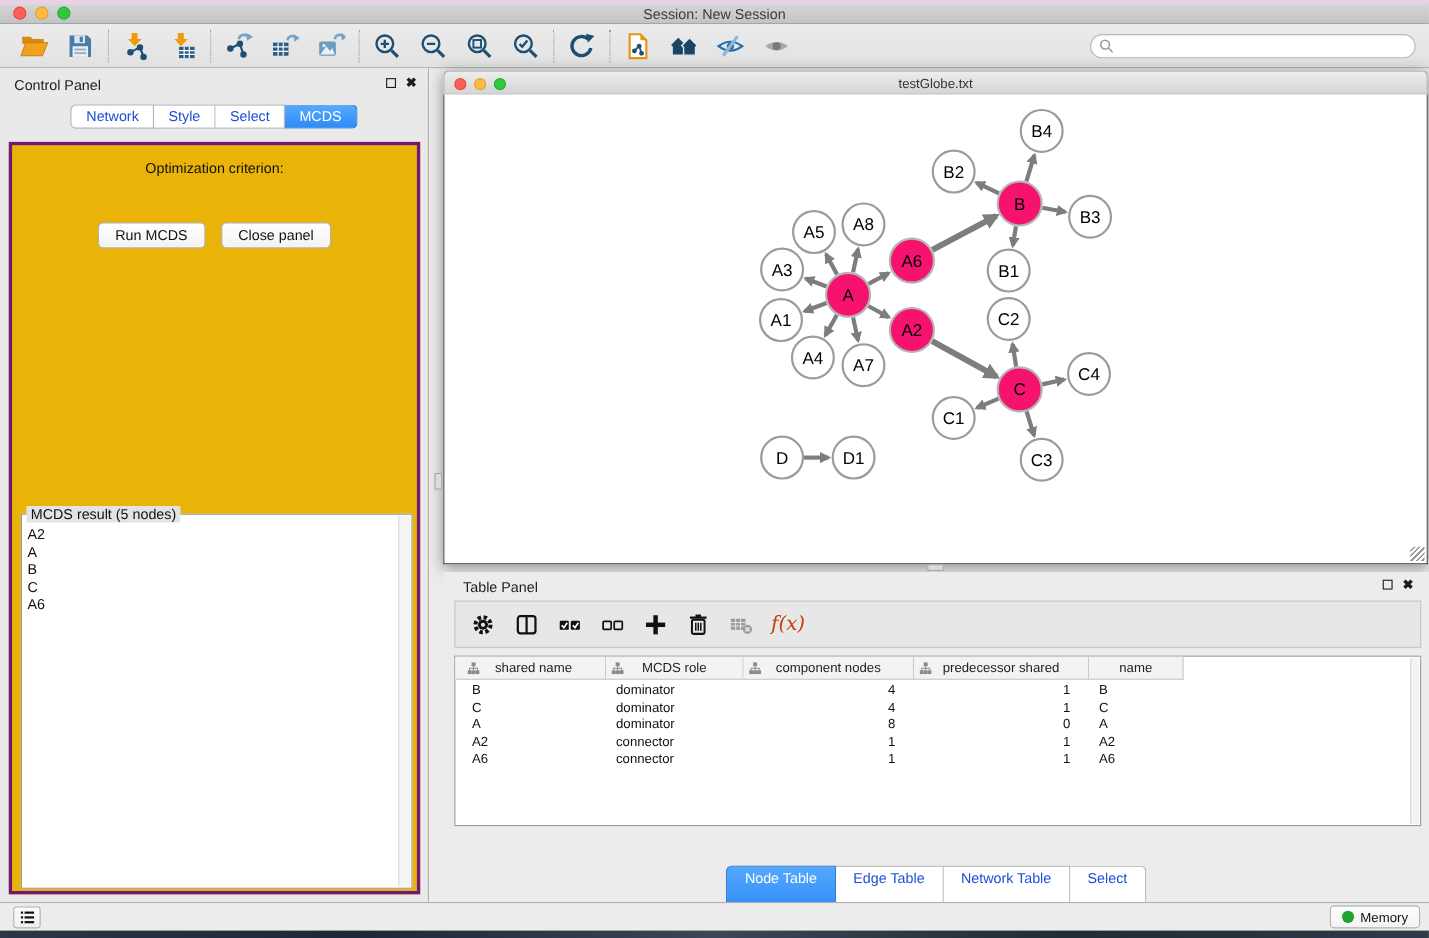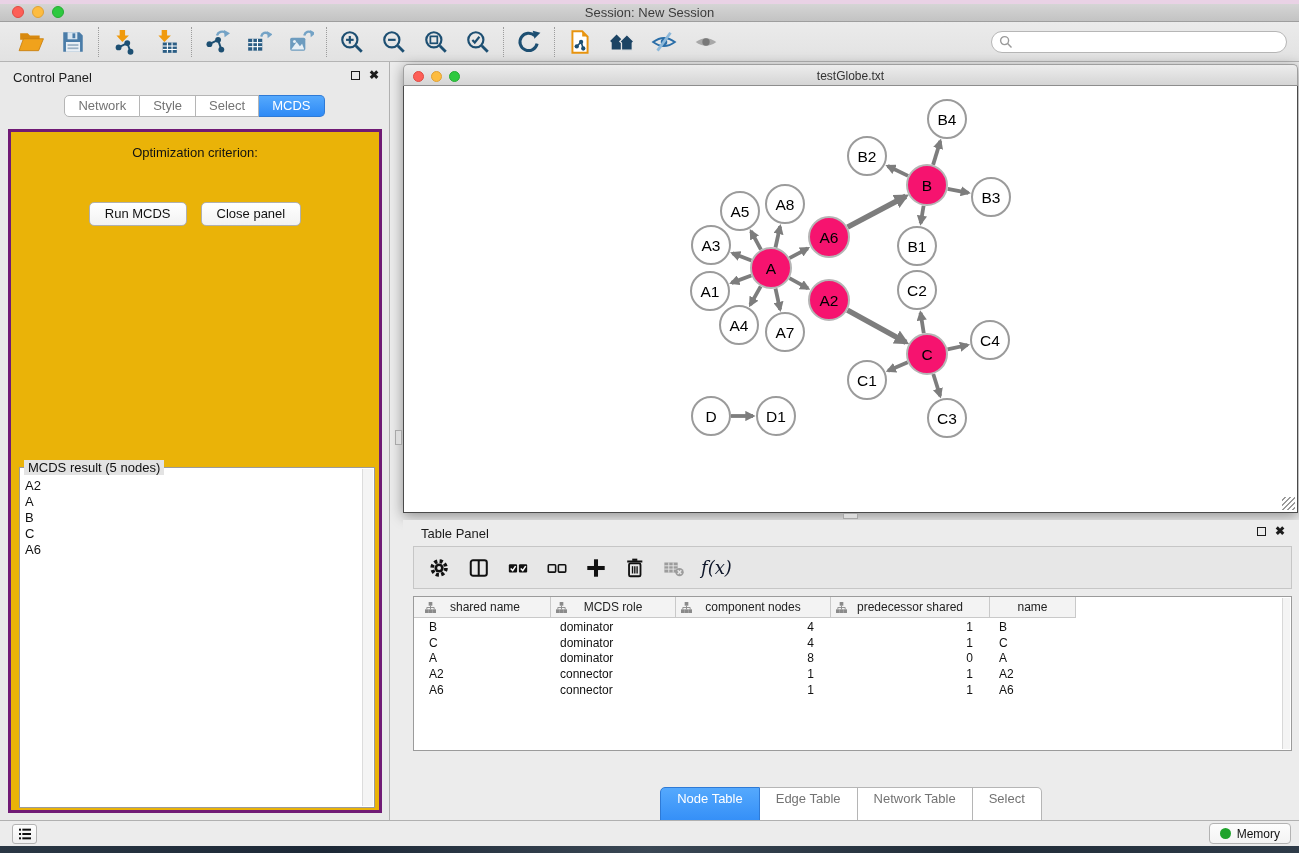--- a/index.html
+++ b/index.html
@@ -35,21 +35,21 @@
   
   .control-panel { position:absolute; left:0; top:62px; width:390px; height:758px;
     background:#e9e9e9; border-right:1px solid #b1b1b1; }
   .cp-head { position:absolute; left:0; top:0; width:100%; height:26px; }
   .cp-title { position:absolute; left:13px; top:8px; font-size:13px; color:#1c1c1c; }
   .panel-icons { position:absolute; right:10px; top:8px; display:flex; gap:9px; align-items:center; }
   .float-ic { width:9px; height:9px; border:1.6px solid #1c1c1c; display:inline-block; }
   .close-ic { font-size:12px; font-weight:bold; color:#1c1c1c; line-height:11px; }
   .seg-tabs { position:absolute; left:0; top:33px; width:100%; display:flex; justify-content:center; }
   .seg-tab { background:#fff; border:1px solid #b5b5b5; border-left:none; padding:2px 13px 3px;
-    font-size:13px; color:#737373; }
+    font-size:13px; color:#1d4ed8; }
   .seg-tab:first-child { border-left:1px solid #b5b5b5; border-radius:5px 0 0 5px; }
   .seg-tab:last-child { border-radius:0 5px 5px 0; }
   .seg-tab.active { background:linear-gradient(#55a9fd,#2e8af6); border-color:#2e7ad6; color:#fff; }
   .cp-inner { position:absolute; left:8px; top:67px; width:374px; height:684px;
     background:#eab308; border:3px solid #701a75; }
   .opt-label { position:absolute; left:0; top:13px; width:100%; text-align:center;
     font-size:13px; color:#111; }
   .criterion { position:absolute; left:33px; top:35px; width:315px; height:25px;
     background:#fff; border:1px solid #ababab; border-radius:4px; font-size:13px; color:#111;
     line-height:23px; padding-left:10px; }
@@ -92,21 +92,21 @@
     background:#dcdcdc; border:1px solid #a8a8a8; }
   
   .table-panel { position:absolute; left:403px; top:520px; width:896px; height:300px;
     background:#ececec; }
   .tp-title { position:absolute; left:18px; top:6px; font-size:13px; color:#1c1c1c; }
   .tp-toolbar { position:absolute; left:10px; top:26px; width:879px; height:43px;
     background:#e7e7e7; border:1px solid #c6c6c6; display:flex; align-items:center;
     gap:15px; padding-left:14px; }
   .tp-ic { width:24px; height:24px; display:flex; align-items:center; justify-content:center; }
   .tp-ic svg { width:22px; height:22px; }
-  .fx-label { font-family:"DejaVu Serif", serif; font-style:italic; font-size:18px; color:#0f172a;text-align:center; }
+  .fx-label { font-family:"DejaVu Serif", serif; font-style:italic; font-size:18px; color:#c2410c;text-align:center; }
   .data-table { position:absolute; left:10px; top:76px; width:879px; height:155px;
     background:#fff; border:1px solid #9b9b9b; }
   .dt-header { position:absolute; left:6px; top:0; height:21px; display:flex; }
   .dt-gutter { position:absolute; left:0; top:0; width:6px; height:21px; background:#f3f3f3;
     border-bottom:1px solid #c9c9c9; }
   .th { position:relative; height:21px; background:#f3f3f3; border-right:1px solid #c9c9c9;
     border-bottom:1px solid #c9c9c9; font-size:12px; color:#222;
     display:flex; align-items:center; justify-content:center; }
   .th .tree-ic { position:absolute; left:5px; top:5px; }
   .dt-body { position:absolute; left:6px; top:23px; }

